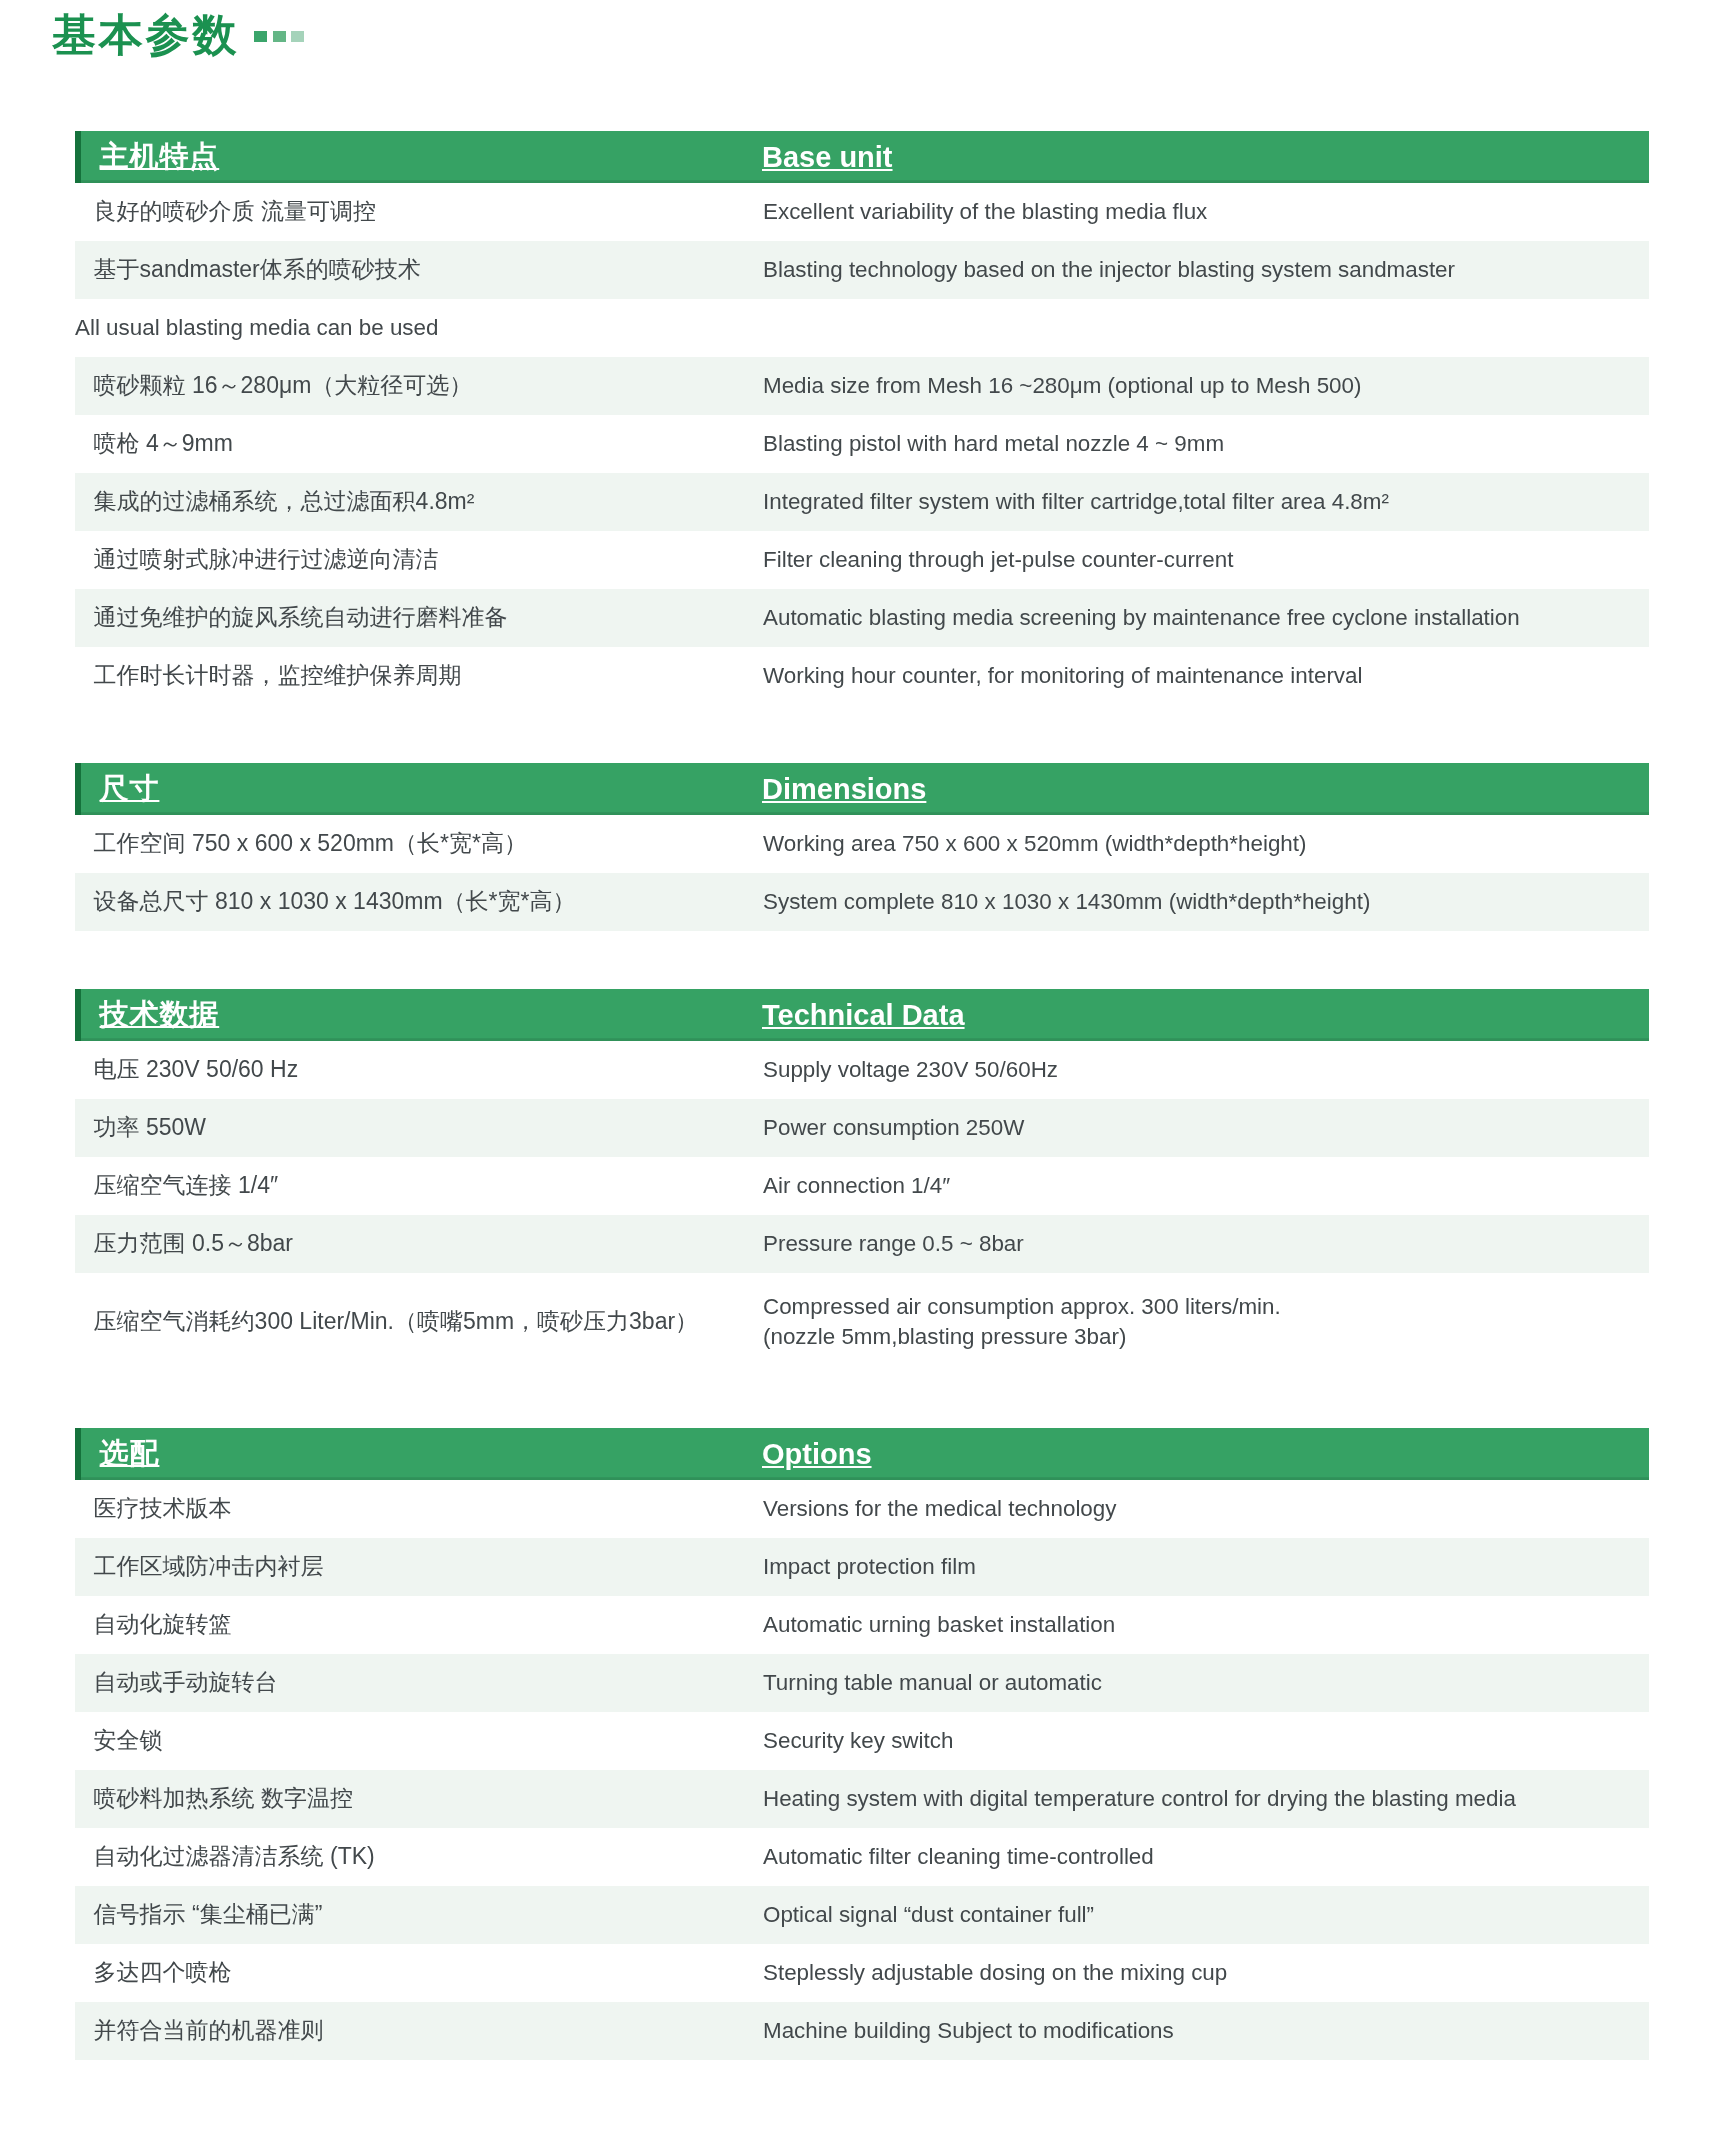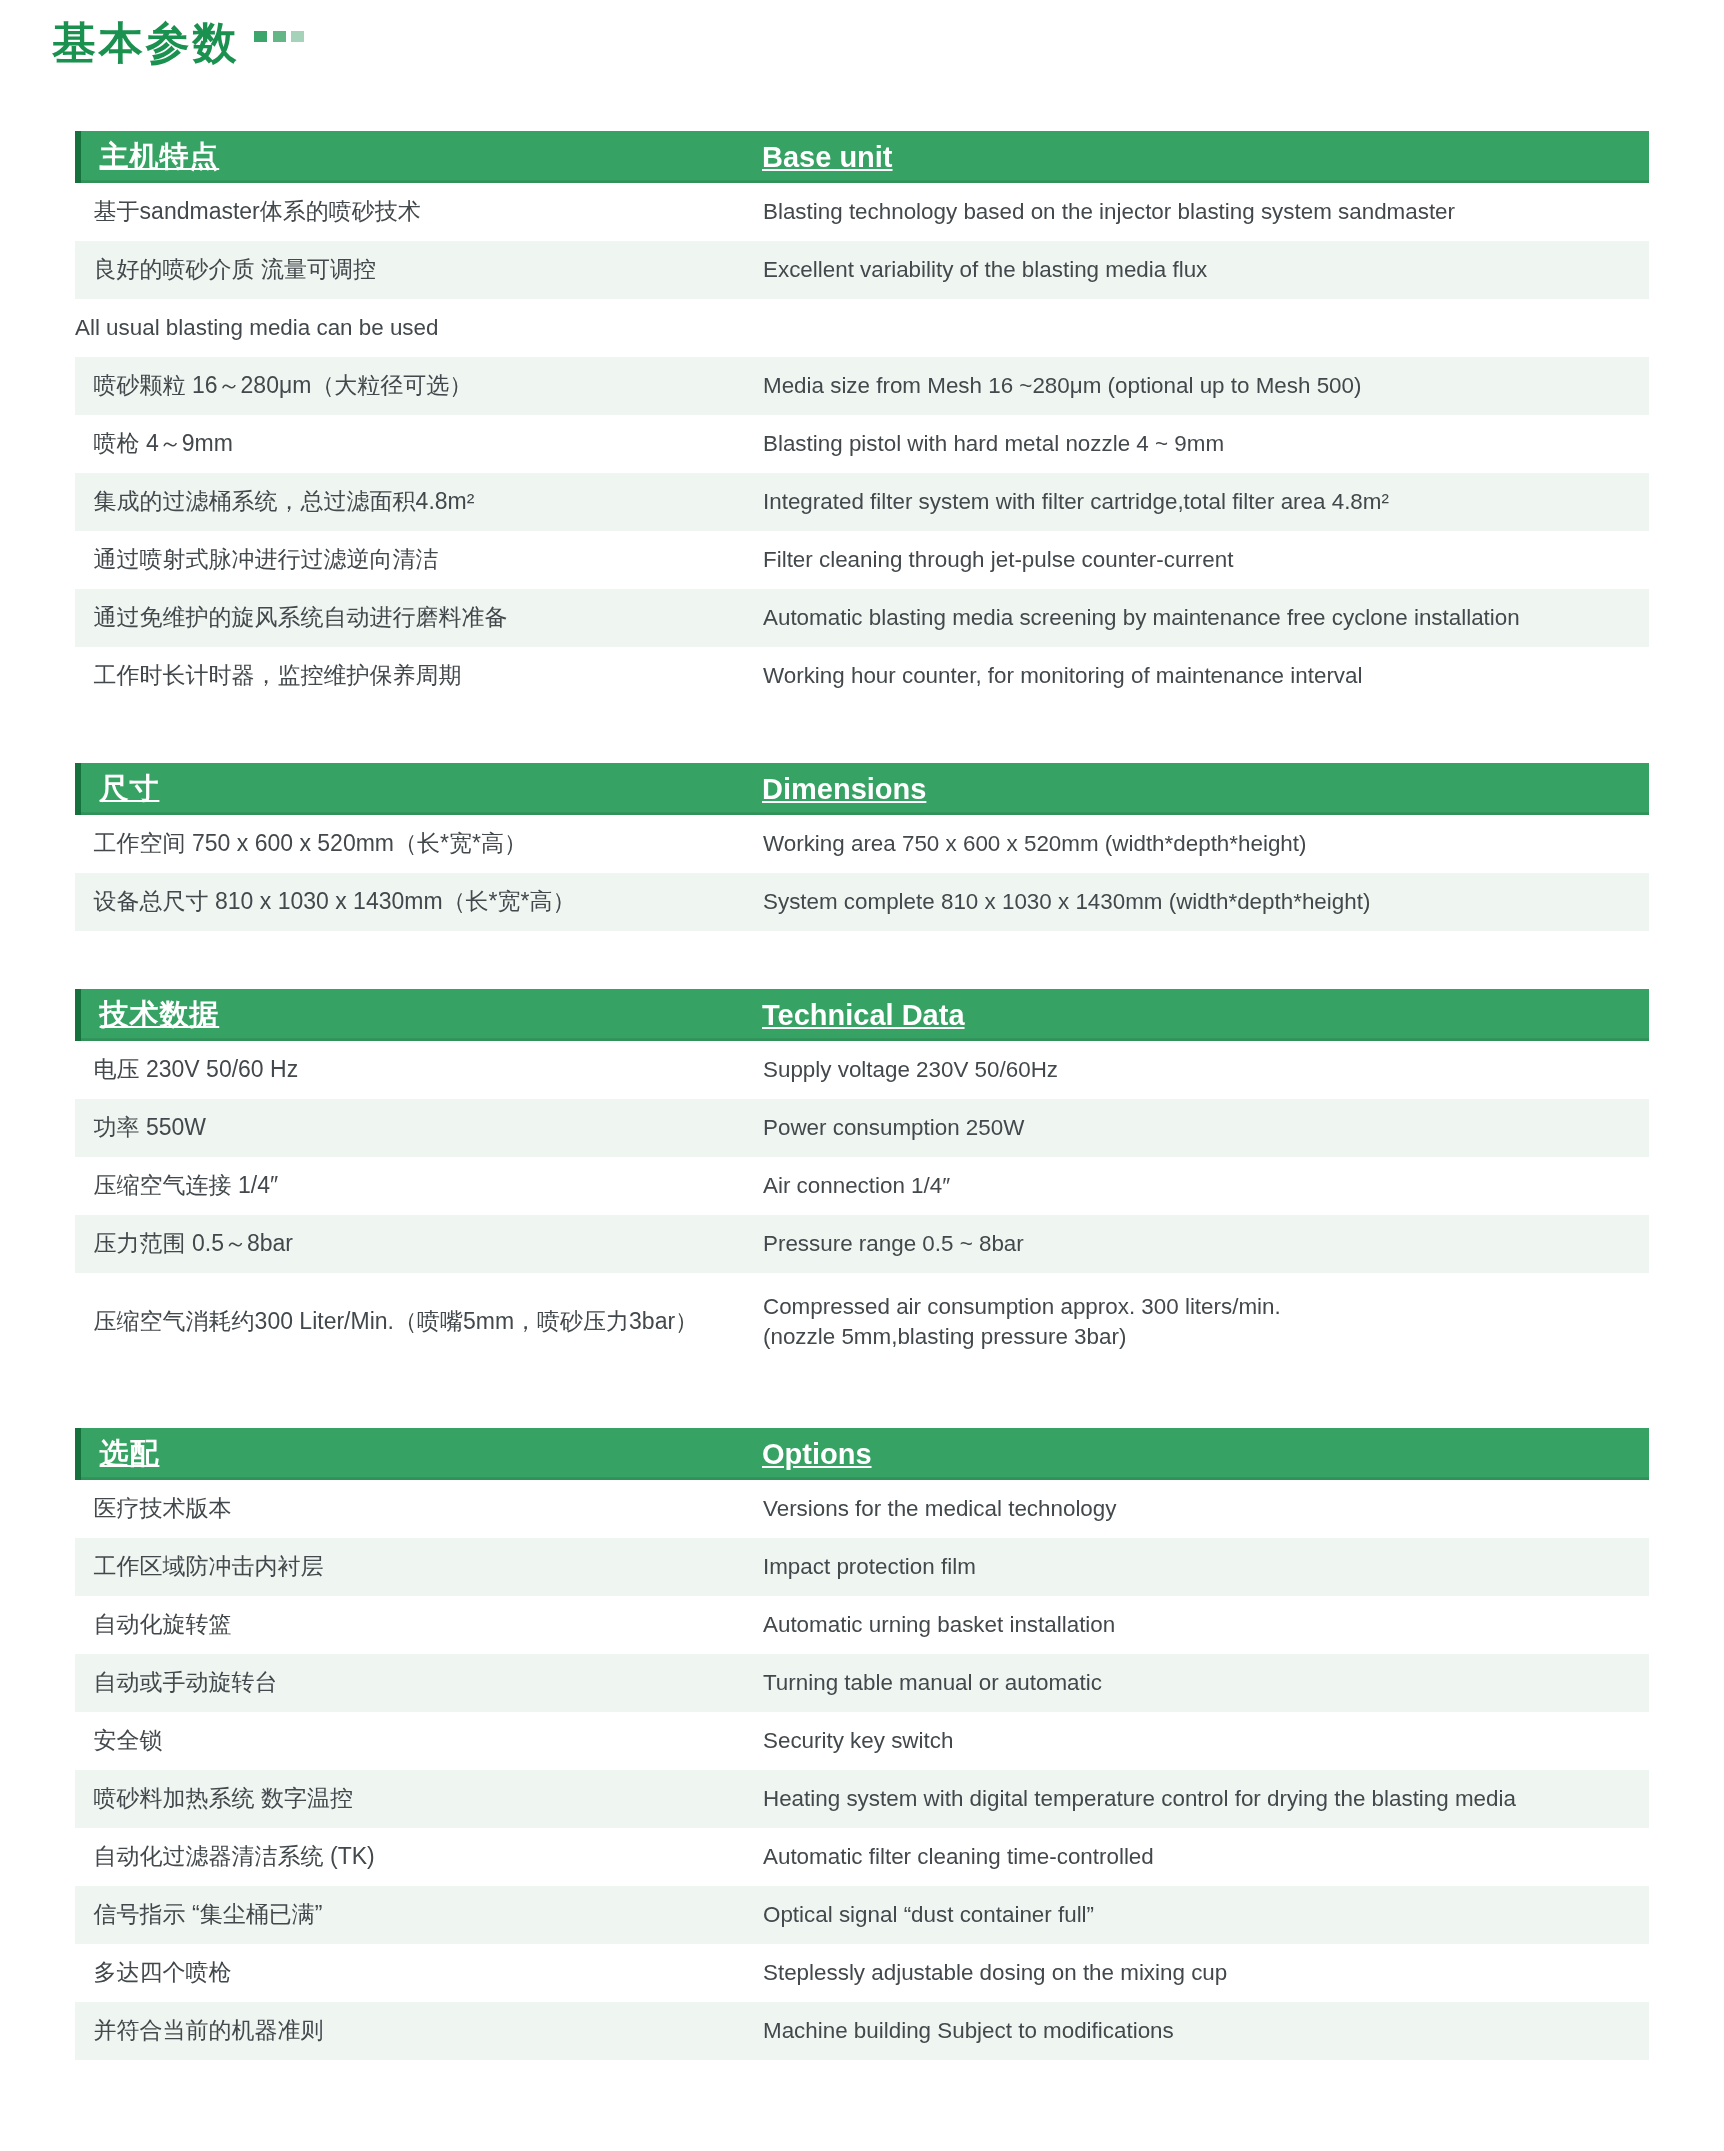--- a/index.html
+++ b/index.html
@@ -7,21 +7,21 @@
   body {
     width: 1725px;
     height: 2152px;
     background: #ffffff;
     font-family: "Liberation Sans", "DejaVu Sans", sans-serif;
     color: #42484b;
   }
   .page { padding: 13px 76px 0 75px; }
 
   
-  .title-row { margin-left: -23px; height: 60px; display: flex; align-items: center; }
+  .title-row { margin-left: -23px; height: 60px; display: flex; }
   .page-title {
     font-size: 44px;
     font-weight: bold;
     color: #1b9150;
     letter-spacing: 2.8px;
     margin: 0;
     line-height: 1;
   }
   .title-squares { display: flex; align-items: center; margin: -13px 0 0 9.3px; }
   .sq { width: 13px; height: 11.2px; margin-left: 5.6px; display:inline-block; }
@@ -70,26 +70,26 @@
     </span>
   </div>
 
   <div class="section first">
     <div class="bar">
       <span class="bar-zh">主机特点</span>
       <span class="bar-en">Base unit</span>
     </div>
     <div class="rows">
       <div class="row">
+        <div class="cell zh">良好的喷砂介质 流量可调控</div>
+        <div class="cell en">Excellent variability of the blasting media flux</div>
+      </div>
+      <div class="row">
         <div class="cell zh">基于sandmaster体系的喷砂技术</div>
         <div class="cell en">Blasting technology based on the injector blasting system sandmaster</div>
-      </div>
-      <div class="row">
-        <div class="cell zh">良好的喷砂介质 流量可调控</div>
-        <div class="cell en">Excellent variability of the blasting media flux</div>
       </div>
       <div class="row">
         <div class="cell en">All usual blasting media can be used</div>
       </div>
       <div class="row">
         <div class="cell zh">喷砂颗粒 16～280μm（大粒径可选）</div>
         <div class="cell en">Media size from Mesh 16 ~280μm (optional up to Mesh 500)</div>
       </div>
       <div class="row">
         <div class="cell zh">喷枪 4～9mm</div>

